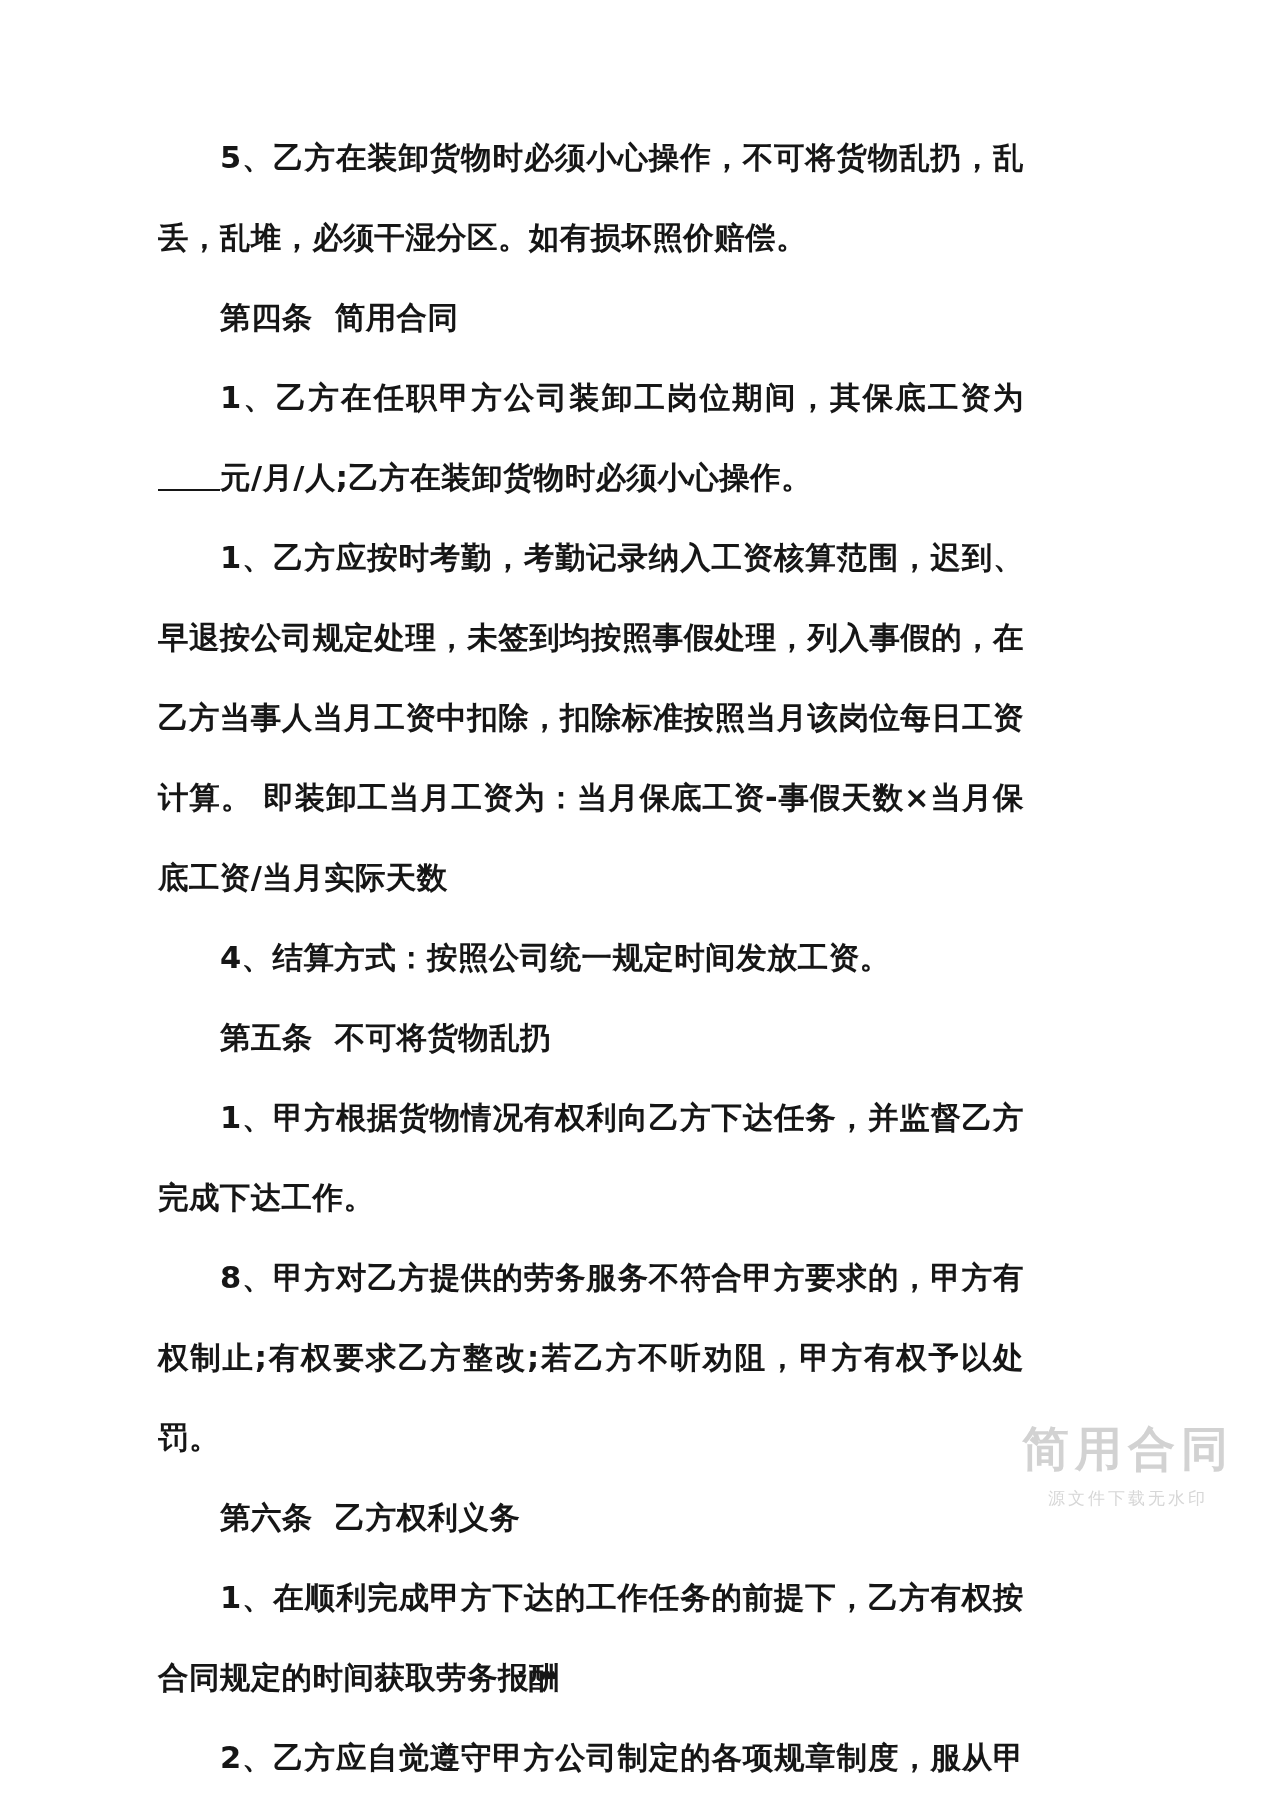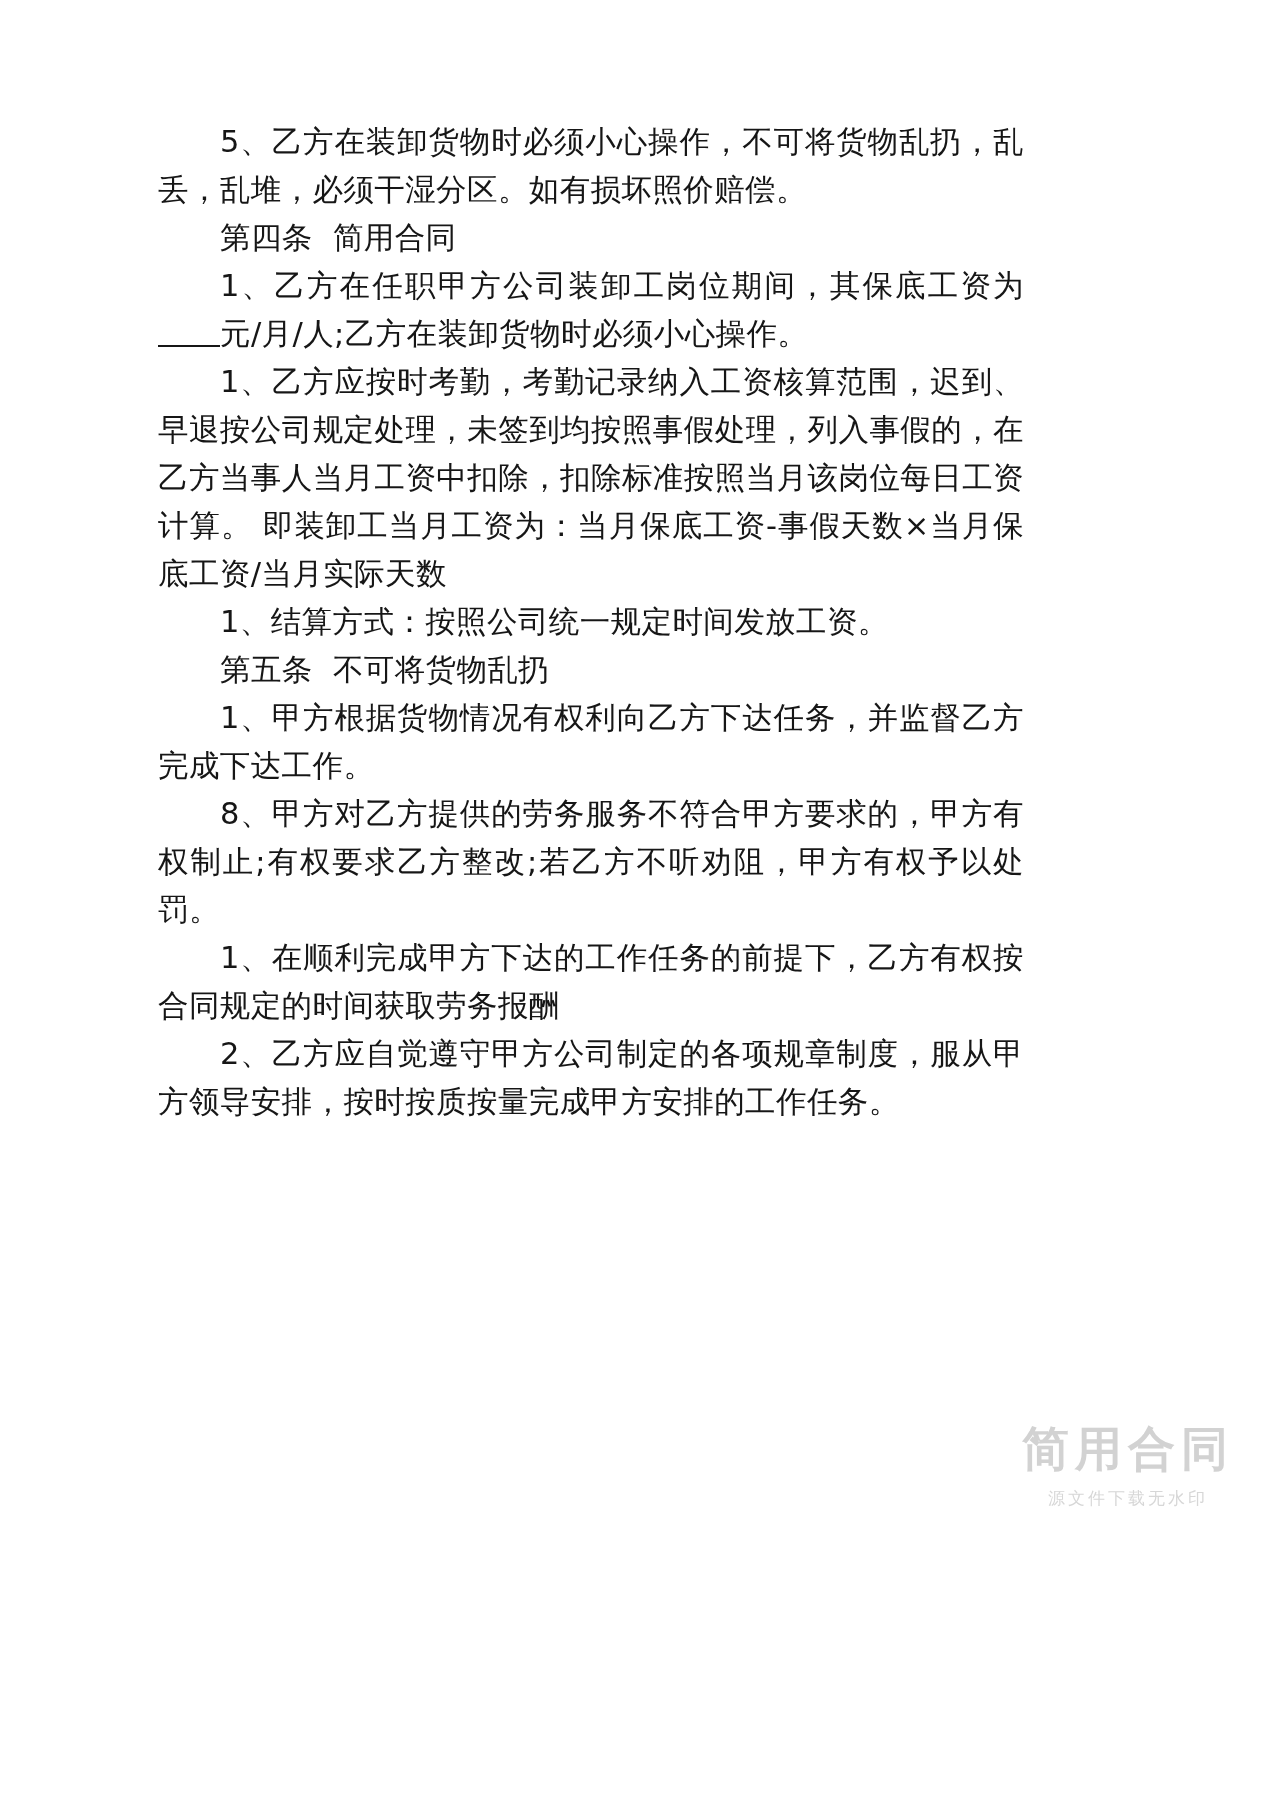--- a/index.html
+++ b/index.html
@@ -16,28 +16,28 @@
     font-family: "DejaVu Sans", "Liberation Sans", sans-serif;
   }
   .doc-body {
     position: absolute;
     left: 158px;
     top: 118px;
     width: 866px;
   }
   .para {
     font-size: 30.5px;
-    line-height: 48px;
+    line-height: 80px;
     color: #161616;
     letter-spacing: 0.4px;
     text-align: justify;
     text-justify: inter-character;
     margin: 0;
     white-space: pre-wrap;
-    font-weight: 400;
+    font-weight: 700;
   }
   .para.indent {
     text-indent: 62px;
   }
   .para.heading {
     text-indent: 62px;
   }
   .blank-fill {
     display: inline-block;
     width: 62px;
@@ -78,29 +78,30 @@
   <div class="doc-body">
 
     <p class="para indent">5、乙方在装卸货物时必须小心操作，不可将货物乱扔，乱丢，乱堆，必须干湿分区。如有损坏照价赔偿。</p>
 
     <p class="para heading">第四条  简用合同</p>
 
     <p class="para indent"><span>1、乙方在任职甲方公司装卸工岗位期间，其保底工资为</span><span class="blank-fill"></span><span>元/月/人;乙方在装卸货物时必须小心操作。</span></p>
 
     <p class="para indent">1、乙方应按时考勤，考勤记录纳入工资核算范围，迟到、早退按公司规定处理，未签到均按照事假处理，列入事假的，在乙方当事人当月工资中扣除，扣除标准按照当月该岗位每日工资计算。 即装卸工当月工资为：当月保底工资-事假天数×当月保底工资/当月实际天数</p>
 
-    <p class="para indent">1、结算方式：按照公司统一规定时间发放工资。</p>
+    <p class="para indent">4、结算方式：按照公司统一规定时间发放工资。</p>
 
     <p class="para heading">第五条  不可将货物乱扔</p>
 
     <p class="para indent">1、甲方根据货物情况有权利向乙方下达任务，并监督乙方完成下达工作。</p>
 
     <p class="para indent">8、甲方对乙方提供的劳务服务不符合甲方要求的，甲方有权制止;有权要求乙方整改;若乙方不听劝阻，甲方有权予以处罚。</p>
 
 
+    <p class="para heading">第六条  乙方权利义务</p>
 
     <p class="para indent">1、在顺利完成甲方下达的工作任务的前提下，乙方有权按合同规定的时间获取劳务报酬</p>
 
     <p class="para indent">2、乙方应自觉遵守甲方公司制定的各项规章制度，服从甲方领导安排，按时按质按量完成甲方安排的工作任务。</p>
 
   </div>
 
   <div class="watermark">
     <div class="watermark-title">简用合同</div>
     <div class="watermark-sub">源文件下载无水印</div>

